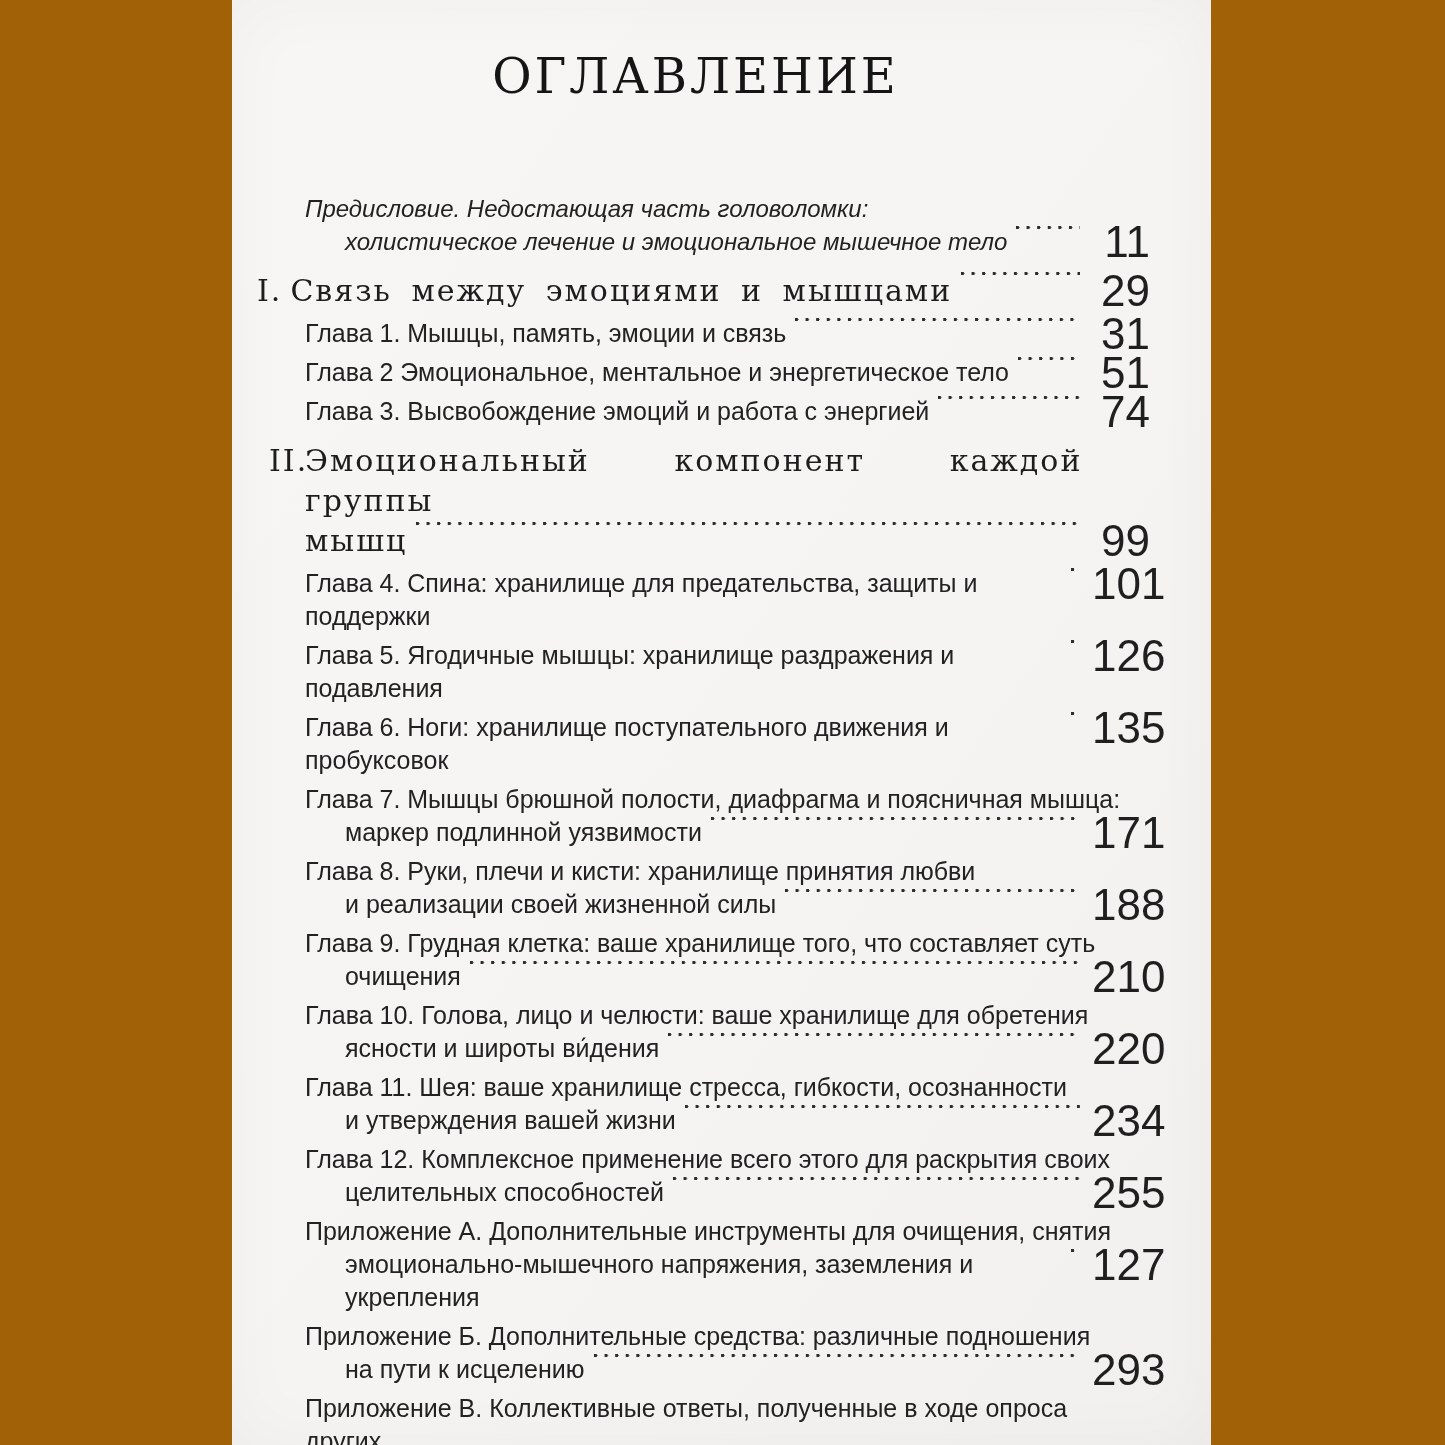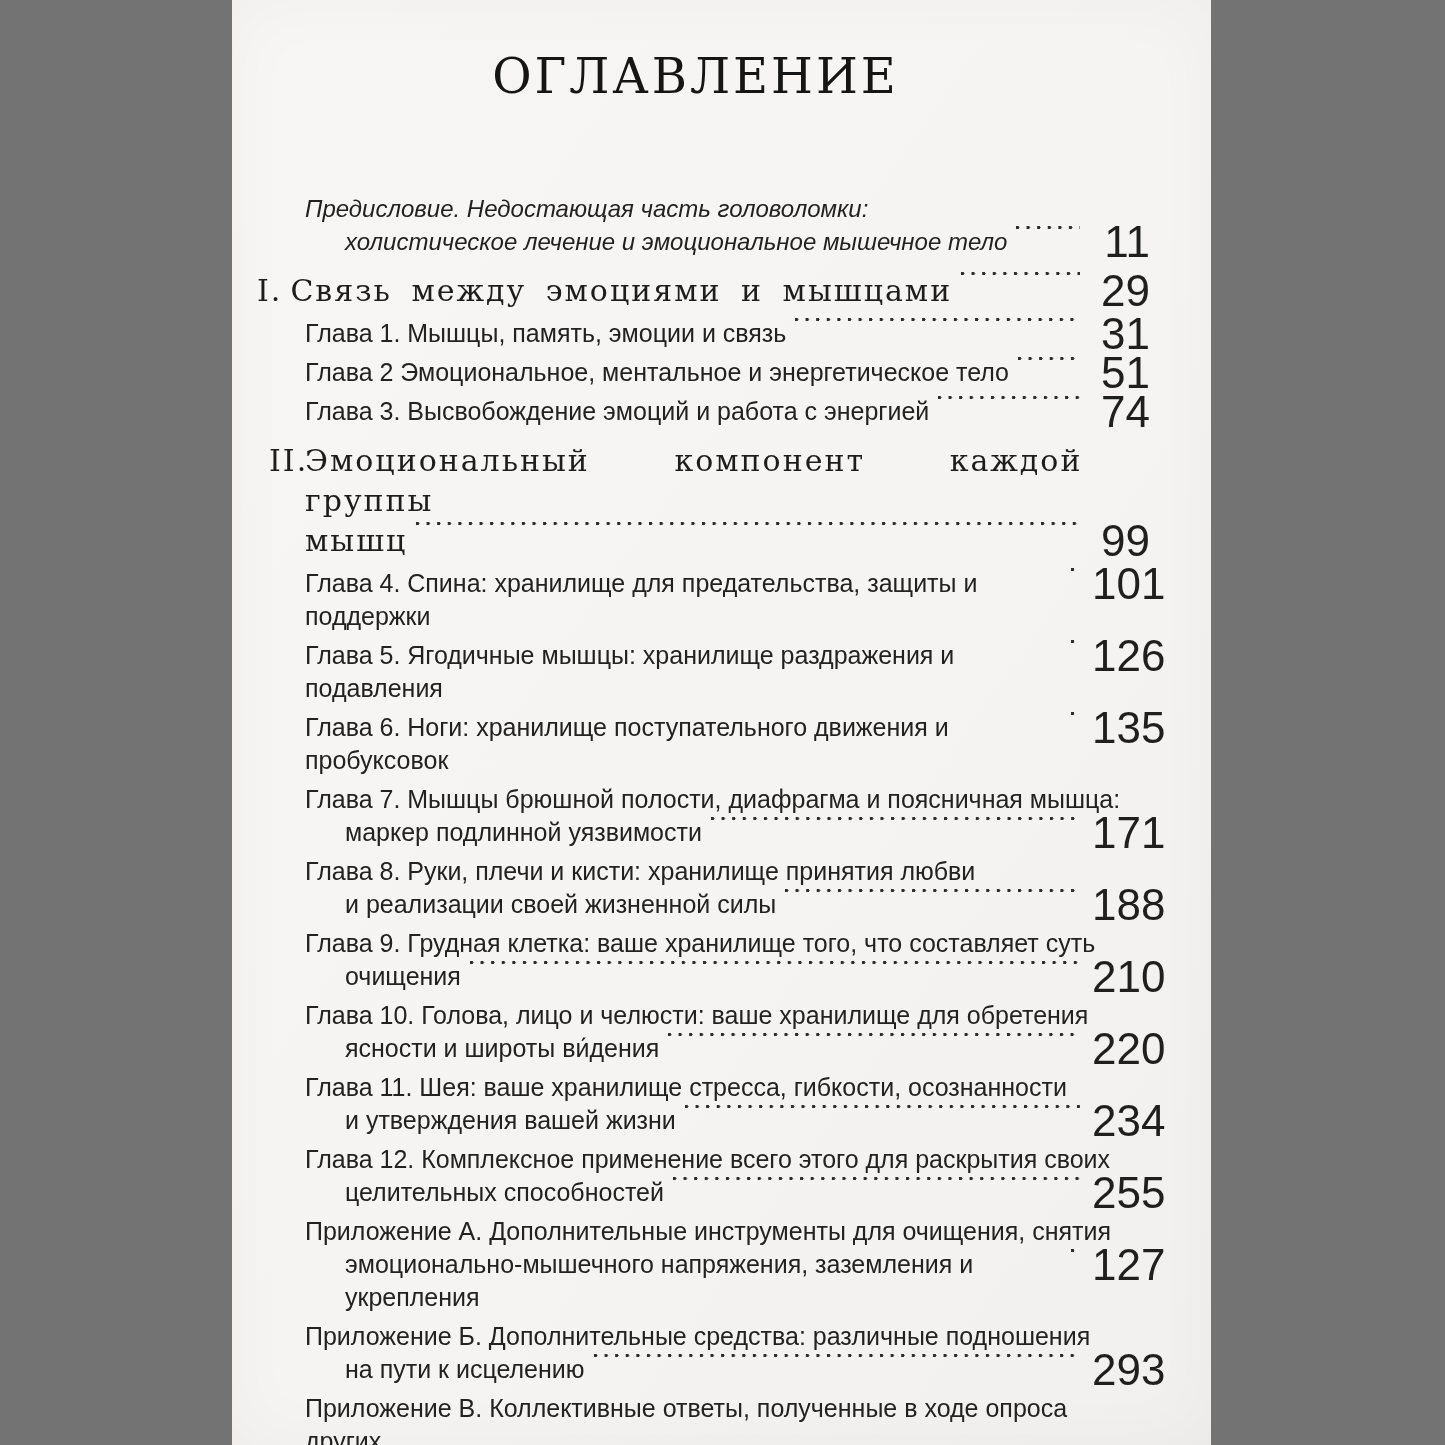--- a/index.html
+++ b/index.html
@@ -2,21 +2,21 @@
 <html><head>
 <meta charset="utf-8">
 <style>
   html, body {
     margin: 0; padding: 0;
     width: 1445px; height: 1445px;
     overflow: hidden;
     background: #ffffff;
     font-family: "Liberation Sans", sans-serif;
   }
-  .photo { position: relative; width: 1445px; height: 1445px; background: #737373; }
+  .photo { position: relative; width: 1445px; height: 1445px; background: #a16207; }
   .page {
     position: absolute; left: 232px; top: 0;
     width: 979px; height: 1445px;
     background: linear-gradient(125deg, #f7f6f4 0%, #f5f4f2 55%, #f1f0ee 100%);
     box-shadow: inset 0 0 70px rgba(0,0,0,0.03);
   }
   .title {
     margin: 0 0 86px 0;
     padding: 46px 52px 0 0;
     text-align: center;

